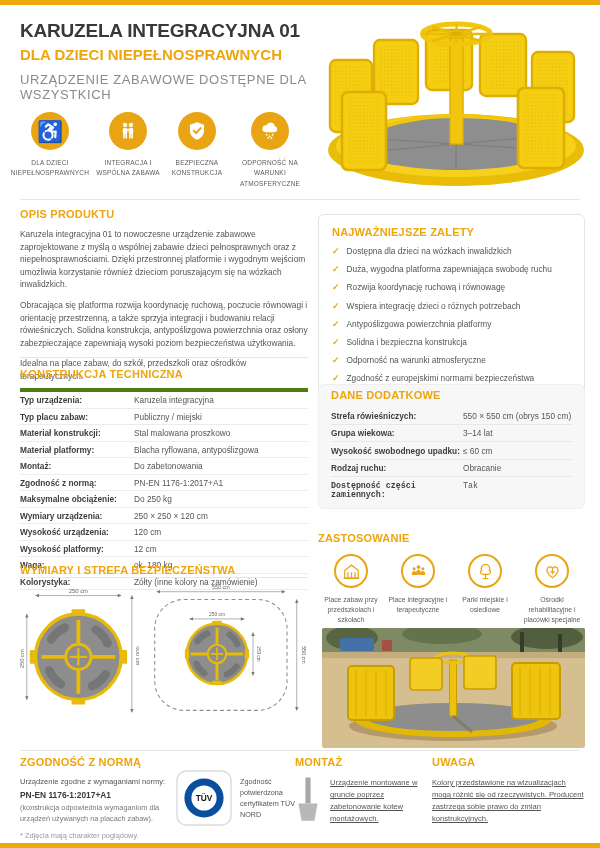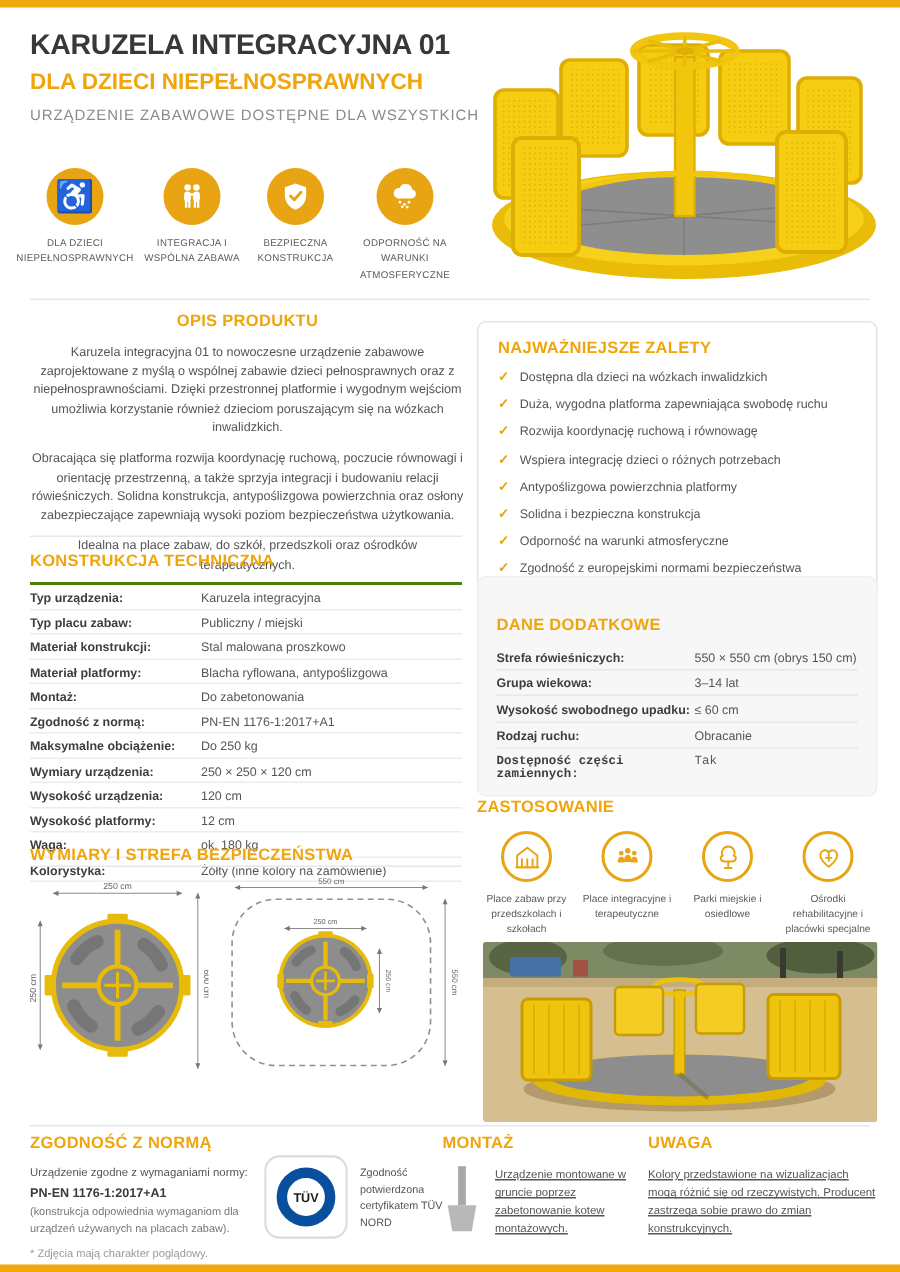--- a/index.html
+++ b/index.html
@@ -8,59 +8,59 @@
     position:relative; width:600px; height:848px; background:#fff;
     font-family:"Liberation Sans", sans-serif; color:#3a3a3a; overflow:hidden;
   }
   .bar { position:absolute; left:0; width:600px; height:5px; background:#EFA90B; }
   .bar.top { top:0; } .bar.bottom { top:843px; }
 
   
   .header { position:absolute; left:20px; top:20px; width:300px; }
   .title { font-size:19px; font-weight:bold; letter-spacing:-0.2px; color:#383838; }
   .subtitle { font-size:15px; font-weight:bold; color:#EFA50B; margin-top:4px; }
-  .tagline { font-size:10px; color:#8b8b8b; letter-spacing:0.6px; margin-top:9px; }
+  .tagline { font-size:13px; color:#8b8b8b; letter-spacing:0.6px; margin-top:9px; }
 
   .render-wrap { position:absolute; left:320px; top:6px; width:272px; height:196px; }
 
   
   .features { position:absolute; left:12px; top:112px; width:302px; display:flex; }
   .feature { display:flex; flex-direction:column; align-items:center; text-align:center; }
   .feature:nth-child(1){ width:76px; } .feature:nth-child(2){ width:80px; }
   .feature:nth-child(3){ width:58px; } .feature:nth-child(4){ width:88px; }
   .fcircle { width:38px; height:38px; border-radius:50%; background:#E9A413;
              display:flex; align-items:center; justify-content:center; color:#fff; }
   .fcircle .uni { font-size:21px; line-height:1; }
   .flabel { margin-top:8px; font-size:6.5px; color:#5c5c5c; line-height:1.6; letter-spacing:0.2px; }
 
   .hline { position:absolute; background:#e7e7e7; height:1px; }
 
   
   .sec-title { font-size:11px; font-weight:bold; color:#EFA50B; letter-spacing:0.2px; }
 
   
-  .opis { position:absolute; left:20px; top:208px; width:290px;text-align:center; }
+  .opis { position:absolute; left:20px; top:208px; width:290px; }
   .opis .body-text { font-size:8.4px; line-height:1.5; color:#555; margin-top:8px; }
 
   
   .zalety { position:absolute; left:318px; top:214px; width:267px;
             border:1px solid #e4e4e4; border-radius:6px; padding:11px 13px 10px; background:#fff; }
   .zalety ul { list-style:none; margin-top:8px; }
   .zalety li { display:flex; font-size:8.3px; color:#555; line-height:1.3; margin-bottom:6.5px; }
   .check { color:#E9A413; font-weight:bold; font-size:9px; margin-right:7px; }
 
   
   .spec { position:absolute; left:20px; top:368px; width:288px; }
-  .ttable { margin-top:8px; border-top:2px solid #4d7c0f; }
+  .ttable { margin-top:8px; border-top:4px solid #4d7c0f; }
   .trow { display:flex; padding:3px 0 2.5px; border-bottom:1px solid #ececec; }
   .tlabel { width:114px; font-size:8.3px; font-weight:bold; color:#3d3d3d; }
   .tvalue { flex:1; font-size:8.3px; color:#555; }
 
   .dane { position:absolute; left:318px; top:384px; width:267px; background:#f7f7f7;
-          border:1px solid #efefef; border-radius:6px; padding:26px 12px 6px; }
+          border:1px solid #efefef; border-radius:6px; padding:4px 12px 6px; }
   .dane .trow { border-bottom:1px solid #e8e8e8; padding:3.5px 0 3px; }
   .dane .trow:last-child { border-bottom:none;font-family:Liberation Mono, monospace; }
   .dane .ttable { border-top:none; margin-top:6px; }
   .dane .tlabel { width:132px; }
 
   
   .zasto { position:absolute; left:318px; top:532px; width:270px; }
   .zasto-items { display:flex; margin-top:10px; }
   .zitem { width:66px; display:flex; flex-direction:column; align-items:center; text-align:center; margin-right:1px; }
   .zcircle { width:34px; height:34px; border-radius:50%; border:2px solid #E9A413;

